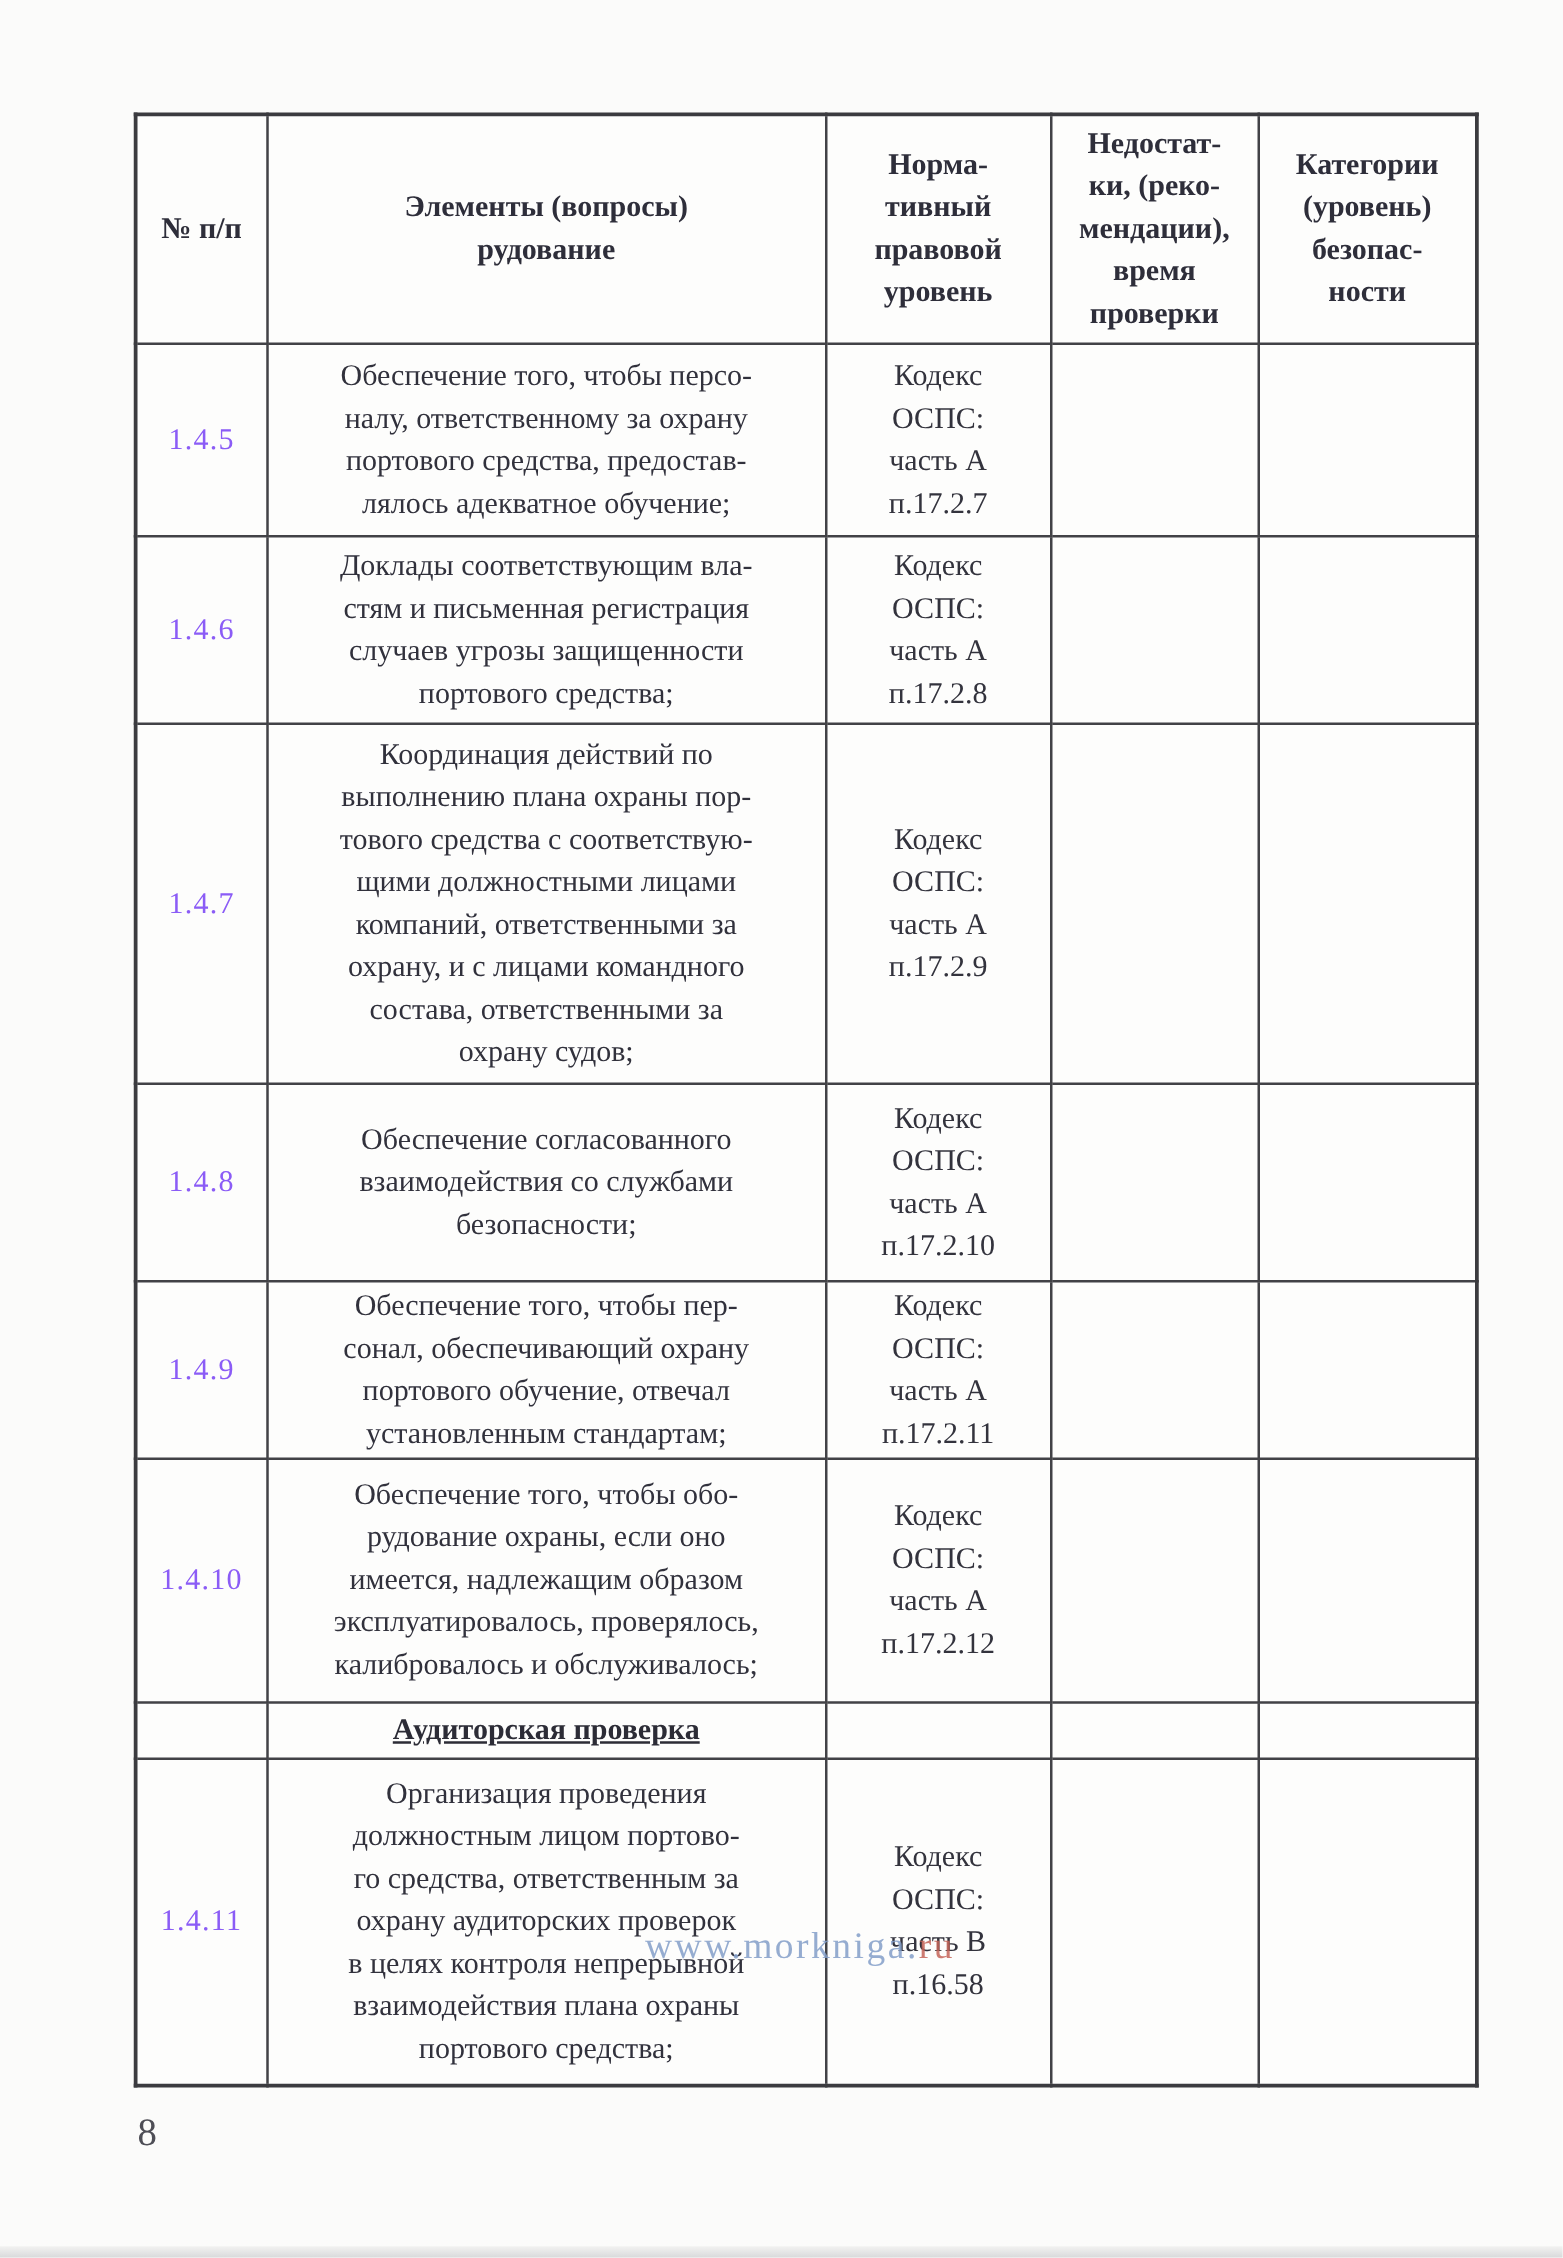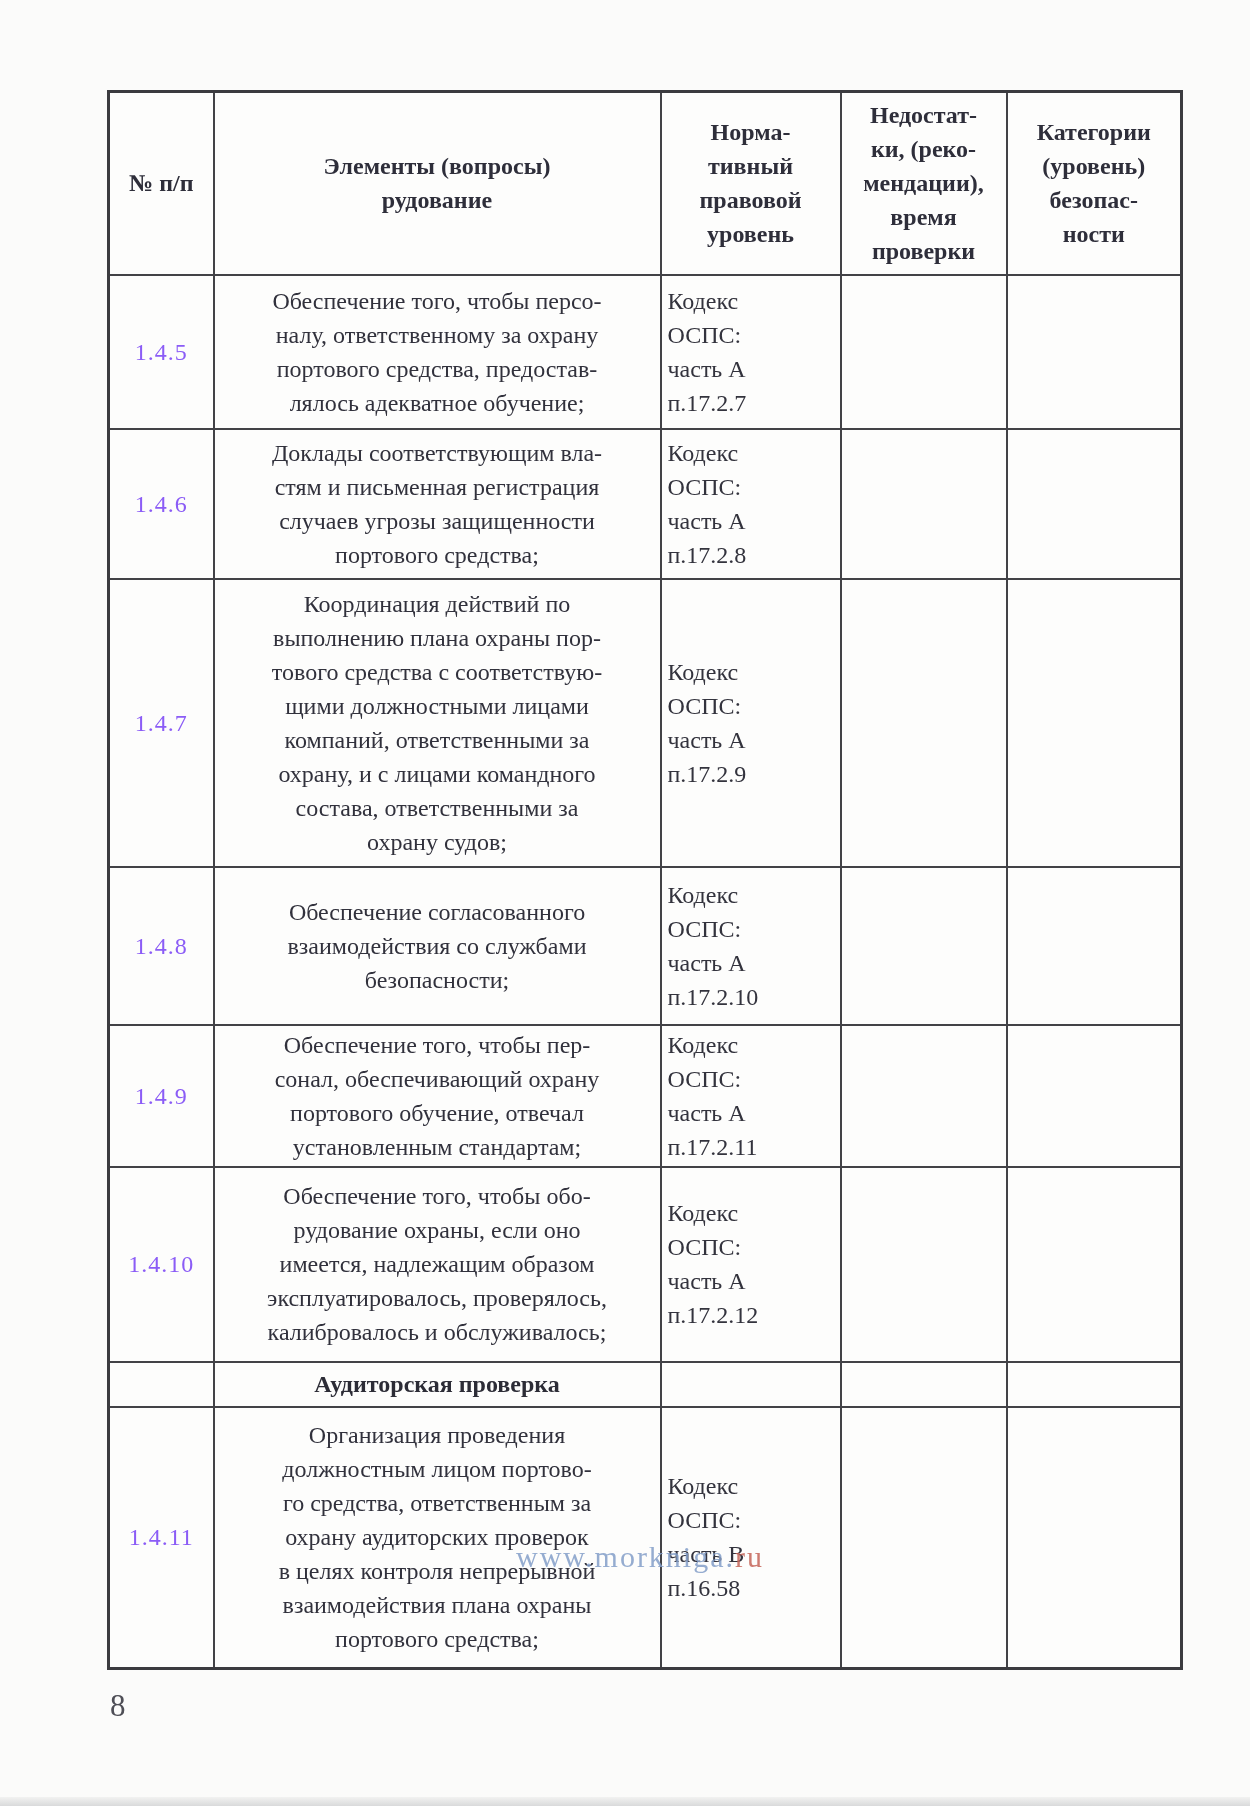--- a/index.html
+++ b/index.html
@@ -50,27 +50,28 @@
     letter-spacing:1px;
   }
   td.eltext{
     text-align:center;
     white-space:pre-line;
     padding-left:13px;
     padding-right:4px;
     color:#31313c;
   }
   td.norm{
-    text-align:left;
+    text-align:center;
     white-space:pre-line;
     color:#33333d;
   }
   tr.section-row td.eltext{
     font-weight:bold;
     color:#2c2c36;
+    text-decoration:underline;
   }
   
   tr.r-header{height:183px;}
   tr.r-0{height:154px;}
   tr.r-1{height:150px;}
   tr.r-2{height:288px;}
   tr.r-3{height:158px;}
   tr.r-4{height:142px;}
   tr.r-5{height:195px;}
   tr.r-6{height:45px;}

